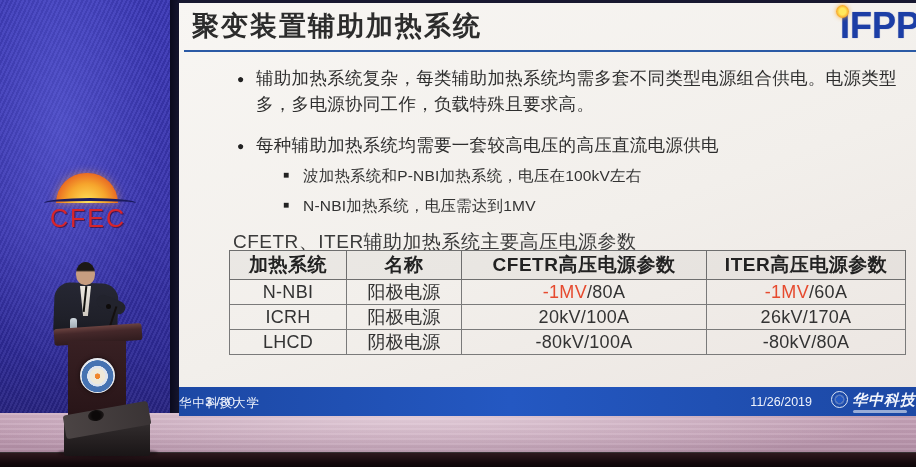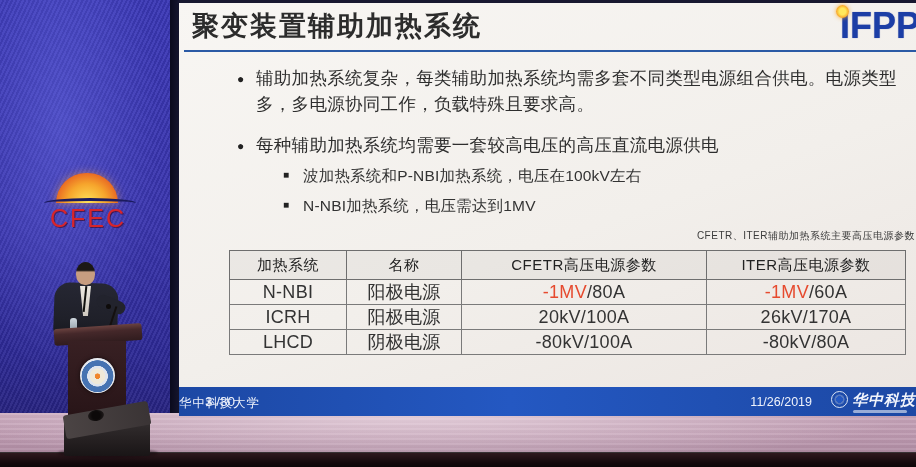--- a/index.html
+++ b/index.html
@@ -163,29 +163,29 @@
   .sub {
     position:absolute; display:grid; grid-template-columns:20px 1fr;
     color:#333; font-size:15.5px; letter-spacing:.2px;
   }
   .sub .sq { font-size:10px; padding-top:3px; color:#222; }
   .s1 { left:104px; top:163px; width:600px; }
   .s2 { left:104px; top:193px; width:600px; }
 
   
   .tbl-caption {
-    position:absolute; left:60px; top:226px; width:676px; text-align:right;
-    font-size:10px; color:#3b3b3b; letter-spacing:.5px;
+    position:absolute; left:54px; top:226px; width:676px; text-align:left;
+    font-size:19px; color:#3b3b3b; letter-spacing:.5px;
   }
   table.params {
     position:absolute; left:50px; top:247px; width:676px;
     border-collapse:collapse; table-layout:fixed;
   }
   table.params th {
-    height:29px; font-size:15px; font-weight:400; color:#222;
+    height:29px; font-size:19px; font-weight:700; color:#222;
     border:1px solid #6e6e6e; background:rgba(0,0,0,.035); letter-spacing:.5px;
   }
   table.params td {
     height:22px; font-size:18px; color:#333; text-align:center;
     border:1px solid #7a7a7a; letter-spacing:.3px;
   }
   .red { color:#e64a2e; }
 
   
   .slide-footer {

